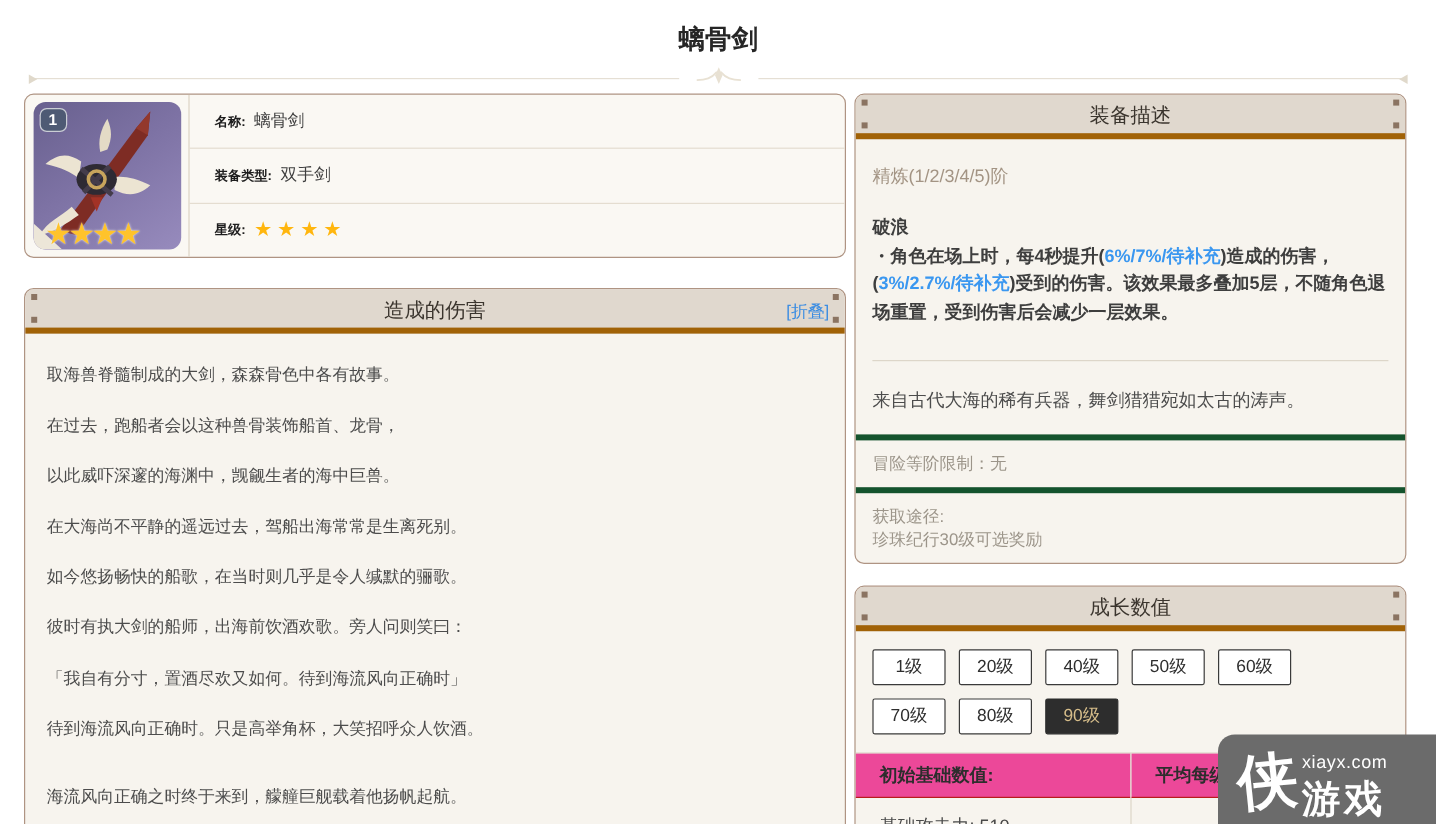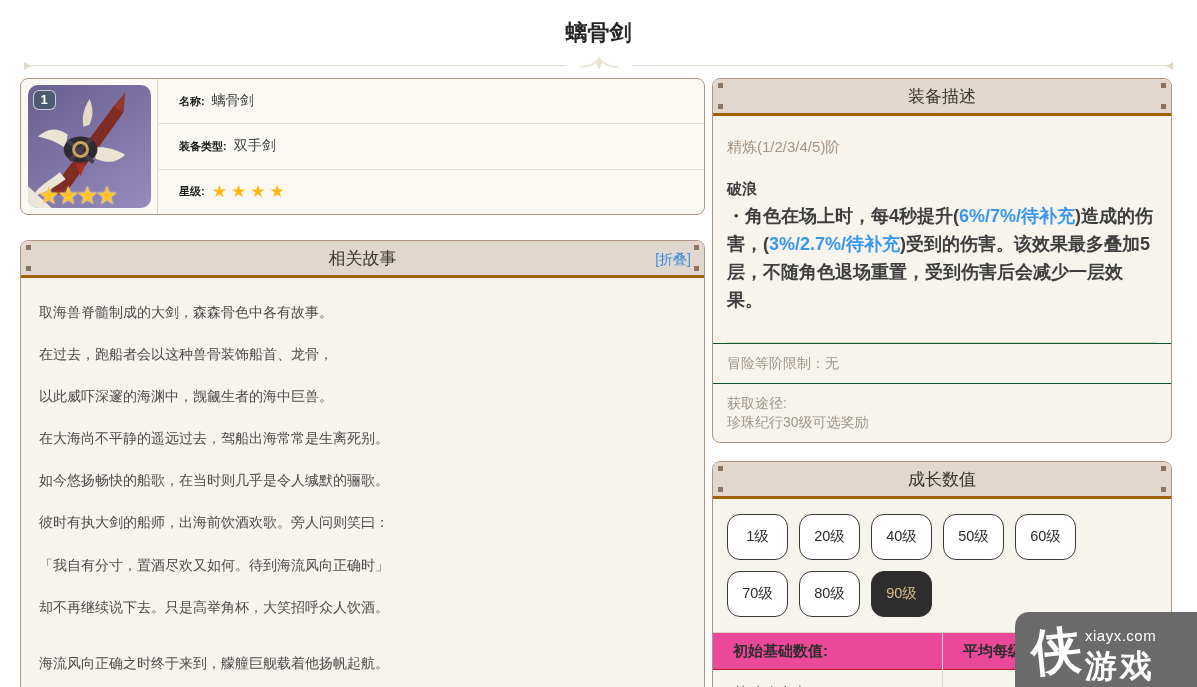--- a/index.html
+++ b/index.html
@@ -68,48 +68,48 @@
   .info-label { font-size: 11px; font-weight: bold; color: #1d1d1d; margin-right: 7px; }
   .info-value { font-size: 14px; color: #3e3e3e; }
   .row-stars { font-size: 17px; color: #ffb60e; letter-spacing: 4px; }
   
   .panel {
     border: 1px solid #af9483; border-radius: 8px;
     background: #f7f4ee; overflow: hidden;
   }
   .panel-header {
     position: relative; height: 37px; line-height: 36px;
-    background: #e0d8ce; border-bottom: 3px solid #a16207;
+    background: #e0d8ce; border-bottom: 5px solid #a16207;
     text-align: center; font-size: 17px; color: #3b352e;
   }
   .sq { position: absolute; width: 5px; height: 5px; background: #8b7462; }
   .sq.tl { top: 4px; left: 5px; }  .sq.tr { top: 4px; right: 5px; }
   .sq.bl { bottom: 4px; left: 5px; } .sq.br { bottom: 4px; right: 5px; }
   .collapse-link { position: absolute; right: 13px; top: 0; font-size: 14px; color: #3c8de2; cursor: pointer; }
   
   .story-panel { margin-top: 25px; }
   .story-body { padding: 0 18px 22px; }
   .story-body p { margin-top: 26px; font-size: 14px; color: #4c4c4c; line-height: 1.15; }
   .story-body p.blank { margin-top: 0; height: 14px; }
   
   .desc-main { padding: 10px 14px 0; }
   .refine-line { margin-top: 12px; font-size: 15px; color: #a39484; }
   .skill-name { margin-top: 23px; font-size: 15px; font-weight: bold; color: #3e3e3e; }
-  .skill-desc { margin-top: 3px; font-size: 18px; font-weight: bold; color: #3e3e3e; line-height: 1.56; }
+  .skill-desc { margin-top: 3px; font-size: 15px; font-weight: bold; color: #3e3e3e; line-height: 1.56; }
   .blue { color: #3a97f0; }
   .desc-hr { margin-top: 28px; border: none; border-top: 1px solid #ddd6c9; }
   .flavor { margin: 23px 0 19px; font-size: 15px; color: #4c4c4c; }
-  .meta-row { border-top: 1px solid #14532d; padding: 10px 14px; font-size: 14px; color: #9c958a; line-height: 1.35; }
+  .meta-row { border-top: 5px solid #14532d; padding: 10px 14px; font-size: 14px; color: #9c958a; line-height: 1.35; }
   
   .growth-panel { margin-top: 18px; }
   .growth-body { padding: 15px 14px 0; }
   .lvl-btn {
-    min-width: 61px; height: 46px; padding: 0 12px;
+    min-width: 61px; height: 30px; padding: 0 12px;
     margin: 0 11px 11px 0;
-    background: #ffffff; border: 1.5px solid #3a3a3a; border-radius: 13px;
+    background: #ffffff; border: 1.5px solid #3a3a3a; border-radius: 2px;
     font-family: inherit; font-size: 14.5px; color: #2e2e2e; cursor: pointer;
   }
   .lvl-btn.selected { background: #2d2d2d; border-color: #2d2d2d; color: #d6bd8a; }
   .stat-table { display: flex; margin: 4px -14px 0; border-top: 1px solid #ddd6c9; }
   .stat-col { width: 50%; }
   .stat-col + .stat-col { border-left: 1px solid #ddd6c9; }
   .stat-head {
     padding: 9px 20px 8px; border-bottom: 1px solid #b91c1c;
     background: #ec4899; font-size: 15px; font-weight: bold; color: #2d2d2d;
   }
@@ -186,32 +186,32 @@
         </div>
       </div>
     </div>
 
     <div class="panel story-panel">
       <div class="panel-header">
         <span class="sq tl"></span>
         <span class="sq tr"></span>
         <span class="sq bl"></span>
         <span class="sq br"></span>
-        <span>相关故事</span>
+        <span>造成的伤害</span>
         <a class="collapse-link">[折叠]</a>
       </div>
       <div class="story-body">
           <p>取海兽脊髓制成的大剑，森森骨色中各有故事。</p>
           <p>在过去，跑船者会以这种兽骨装饰船首、龙骨，</p>
           <p>以此威吓深邃的海渊中，觊觎生者的海中巨兽。</p>
           <p>在大海尚不平静的遥远过去，驾船出海常常是生离死别。</p>
           <p>如今悠扬畅快的船歌，在当时则几乎是令人缄默的骊歌。</p>
           <p>彼时有执大剑的船师，出海前饮酒欢歌。旁人问则笑曰：</p>
           <p>「我自有分寸，置酒尽欢又如何。待到海流风向正确时」</p>
-          <p>却不再继续说下去。只是高举角杯，大笑招呼众人饮酒。</p>
+          <p>待到海流风向正确时。只是高举角杯，大笑招呼众人饮酒。</p>
           <p class="blank"></p>
           <p>海流风向正确之时终于来到，艨艟巨舰载着他扬帆起航。</p>
         </div>
     </div>
 
   </div>
 
   <div class="right-col">
 
     <div class="panel desc-panel">
@@ -222,20 +222,21 @@
         <span class="sq br"></span>
         <span>装备描述</span>
       </div>
       <div class="desc-main">
         <div class="refine-line">精炼(1/2/3/4/5)阶</div>
         <div class="skill-name">破浪</div>
         <div class="skill-desc">
           <span>・角色在场上时，每4秒提升(</span><span class="blue">6%/7%/待补充</span><span>)造成的伤害，(</span><span class="blue">3%/2.7%/待补充</span><span>)受到的伤害。该效果最多叠加5层，不随角色退场重置，受到伤害后会减少一层效果。</span>
         </div>
         <hr class="desc-hr">
+        <div class="flavor">来自古代大海的稀有兵器，舞剑猎猎宛如太古的涛声。</div>
       </div>
       <div class="meta-row">冒险等阶限制：无</div>
       <div class="meta-row">
         <div>获取途径:</div>
         <div>珍珠纪行30级可选奖励</div>
       </div>
     </div>
 
     <div class="panel growth-panel">
       <div class="panel-header">

